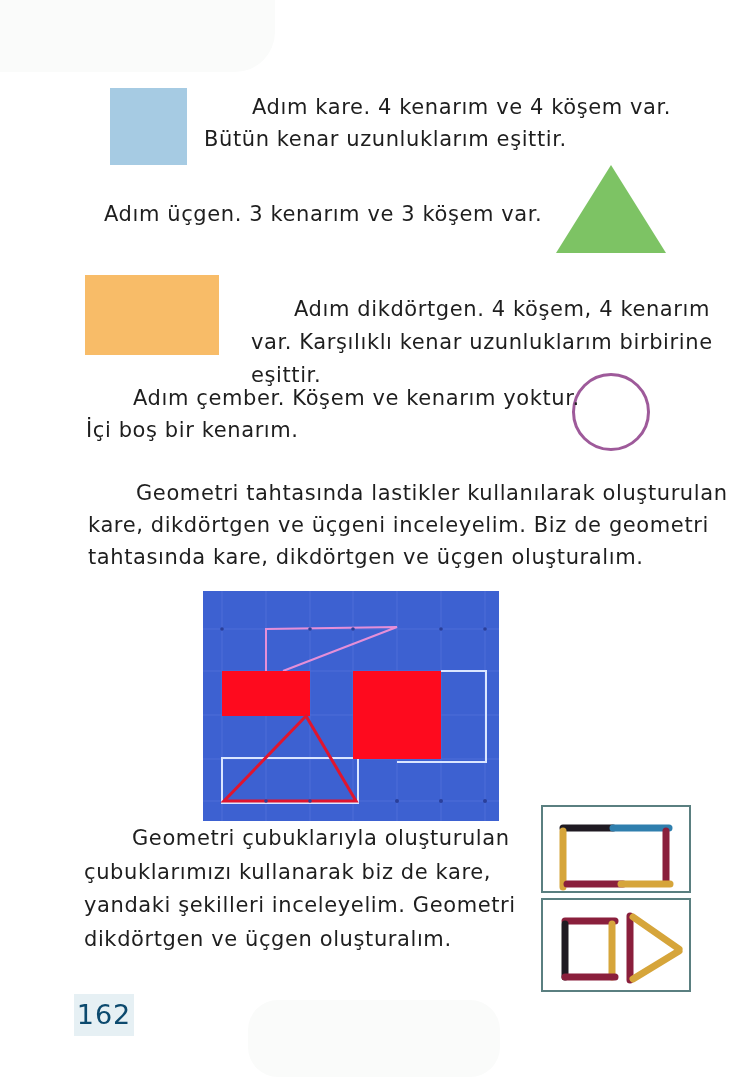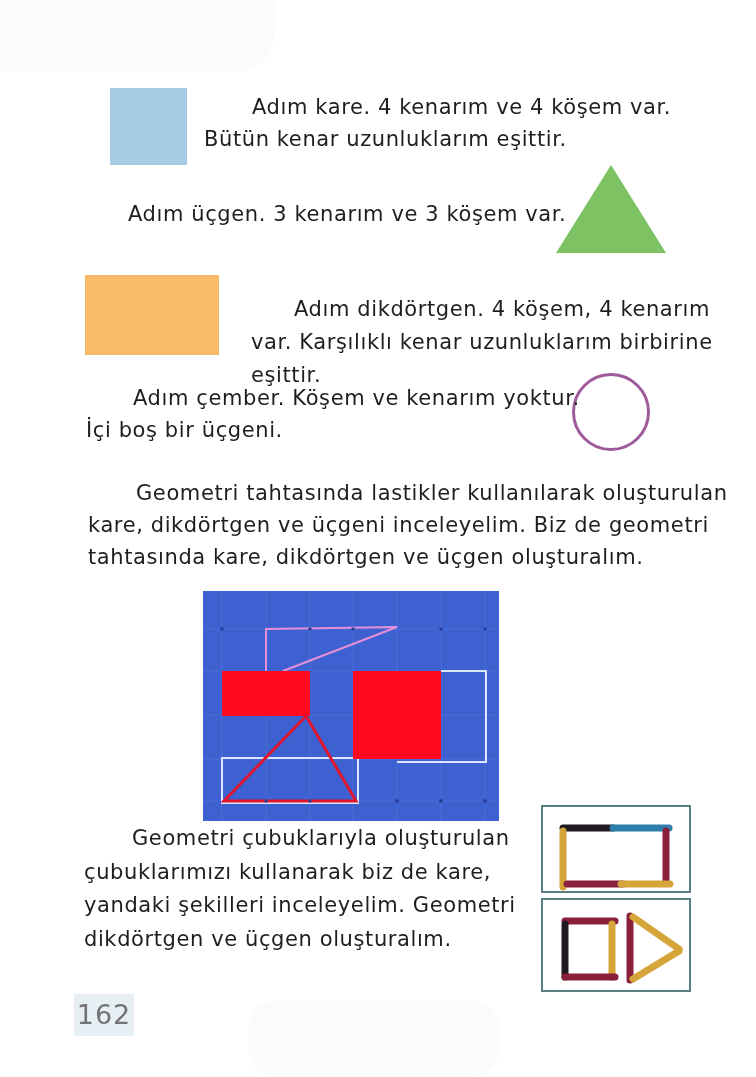--- a/index.html
+++ b/index.html
@@ -19,21 +19,21 @@
     }
     .shape { position: absolute; }
     .txt {
       position: absolute; font-size: 21px; line-height: 32px;
       letter-spacing: 0.6px; white-space: nowrap; font-weight: 400;
     }
     .txt div { white-space: nowrap; }
     .page-num {
       position: absolute; left: 74px; top: 994px; width: 60px; height: 42px;
       background: #e6f0f4; font-size: 27px; line-height: 42px;
-      text-align: center; letter-spacing: 1px; color: #737373;
+      text-align: center; letter-spacing: 1px; color: #0c4a6e;
     }
     .board { position: absolute; left: 203px; top: 591px; width: 296px; height: 230px; }
     .stick-panel {
       position: absolute; border: 2px solid #5a7f80; background: #fff;
       box-sizing: border-box;
     }
   </style>
 </head>
 <body>
 
@@ -42,37 +42,37 @@
 
 <div class="shape" style="left:110px; top:88px; width:77px; height:77px; background:#a6cbe3;"></div>
 <div class="txt" style="left:204px; top:91px;">
   <div style="padding-left:48px;">Adım kare. 4 kenarım ve 4 köşem var.</div>
   <div>Bütün kenar uzunluklarım eşittir.</div>
 </div>
 
 <svg class="shape" style="left:554px; top:163px;" width="114" height="92" viewBox="0 0 114 92">
   <polygon points="57,2 2,90 112,90" fill="#7dc364"></polygon>
 </svg>
-<div class="txt" style="left:128px; top:198px;text-align:center;">
+<div class="txt" style="left:104px; top:198px;text-align:center;">
   <div>Adım üçgen. 3 kenarım ve 3 köşem var.</div>
 </div>
 
 <div class="shape" style="left:85px; top:275px; width:134px; height:80px; background:#f8bc68;"></div>
 <div class="txt" style="left:251px; top:269px; line-height:33px;">
   <div style="padding-left:43px;margin-top:24px;">Adım dikdörtgen. 4 köşem, 4 kenarım</div>
   <div>var. Karşılıklı kenar uzunluklarım birbirine</div>
   <div>eşittir.</div>
 </div>
 
 <svg class="shape" style="left:570px; top:371px;" width="82" height="82" viewBox="0 0 82 82">
   <circle cx="41" cy="41" r="37.5" fill="none" stroke="#9e5a9a" stroke-width="3"></circle>
 </svg>
 <div class="txt" style="left:86px; top:382px;">
   <div style="padding-left:47px;">Adım çember. Köşem ve kenarım yoktur.</div>
-  <div>İçi boş bir üçgeni.</div>
+  <div>İçi boş bir kenarım.</div>
 </div>
 
 <div class="txt" style="left:88px; top:477px;">
   <div style="padding-left:48px;text-align:right;">Geometri tahtasında lastikler kullanılarak oluşturulan</div>
   <div>kare, dikdörtgen ve üçgeni inceleyelim. Biz de geometri</div>
   <div>tahtasında kare, dikdörtgen ve üçgen oluşturalım.</div>
 </div>
 
 <svg class="board" viewBox="0 0 296 230" width="296" height="230">
   <rect x="0" y="0" width="296" height="230" fill="#3d61d1"></rect>

